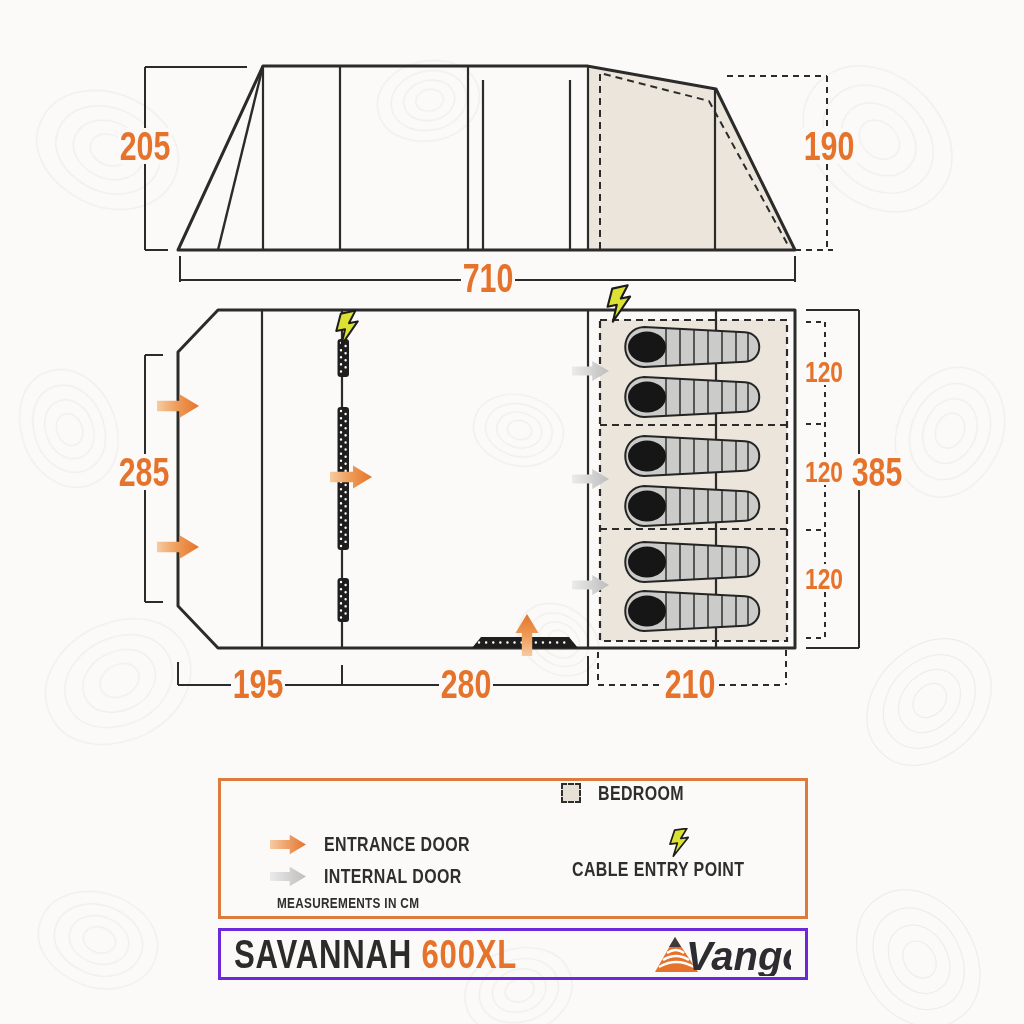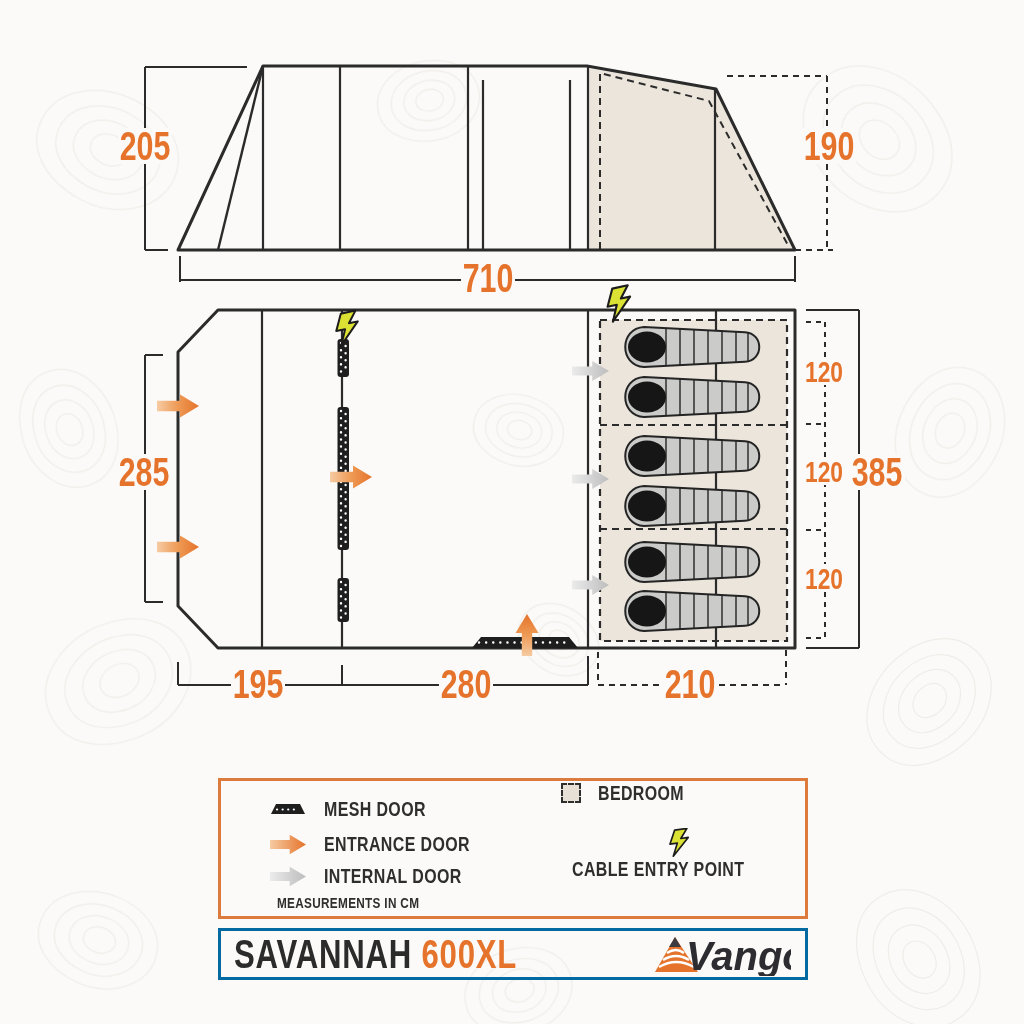--- a/index.html
+++ b/index.html
@@ -17,21 +17,21 @@
               border:3px solid #DD7B3E;box-sizing:border-box;}
   .legend-row{position:absolute;display:flex;align-items:center;height:26px;}
   .icon-box{display:flex;align-items:center;justify-content:center;}
   .legend-label{font-weight:700;font-size:21px;color:#2E2E2E;letter-spacing:0.5px;}
   .legend-note{font-weight:700;font-size:15.5px;color:#2E2E2E;letter-spacing:0.4px;}
   .bedroom-swatch{width:20px;height:20px;background:#E6E0D6;border:2.5px dashed #2E2E2E;
                   box-sizing:border-box;}
 
   
   .title-bar{position:absolute;left:218px;top:928px;width:590px;height:52px;
-             border:3px solid #0369a1;box-sizing:border-box;display:flex;
+             border:3px solid #6d28d9;box-sizing:border-box;display:flex;
              align-items:center;justify-content:space-between;padding:0 14px 0 13px;gap:7px;}
   .title-text{font-weight:700;font-size:41px;color:#2B2B2B;letter-spacing:1px;}
   .title-model{color:#E5732B;}
 </style>
 </head>
 <body>
 
 <div class="stage">
 
   <svg class="topo" width="1024" height="1024" viewBox="0 0 1024 1024" aria-hidden="true">
@@ -203,29 +203,20 @@
       </g>
       <g transform="translate(877 472)">
         <rect x="-28" y="-18" width="56" height="36" fill="#FBFAF8" stroke="none"></rect>
         <text transform="scale(0.76 1)" font-size="40" text-anchor="middle" dy="0.36em">385</text>
       </g>
     </g>
   </svg>
 
   <div class="legend-box"></div>
 
-  <div class="legend-row" style="left:270px;top:796px;">
-    <span class="icon-box" style="width:36px;">
-      <svg width="36" height="14" viewBox="0 0 36 14">
-        <polygon points="1,12 6,2 30,2 35,12" fill="#1E1E1E"></polygon>
-        <path d="M7 7.5 L29 7.5" stroke="#FFF" stroke-width="2.2" stroke-linecap="round" stroke-dasharray="0.1 5.5"></path>
-      </svg>
-    </span>
-    <span class="legend-label cond" style="margin-left:18px;">MESH DOOR</span>
-  </div>
 
   <div class="legend-row" style="left:270px;top:831px;text-align:right;">
     <span class="icon-box" style="width:36px;">
       <svg width="36" height="21" viewBox="0 0 42 23">
         <defs>
           <linearGradient id="lgO" x1="0" y1="0" x2="1" y2="0">
             <stop offset="0" stop-color="#F6CBA2"></stop>
               <stop offset="1" stop-color="#E5732B"></stop>
           </linearGradient>
         </defs>

